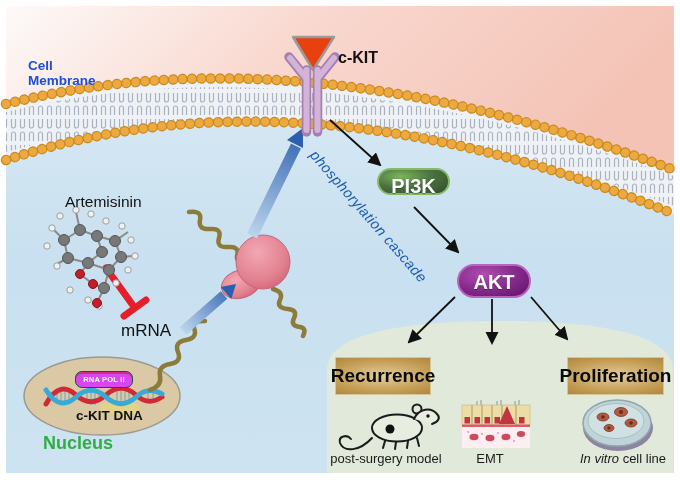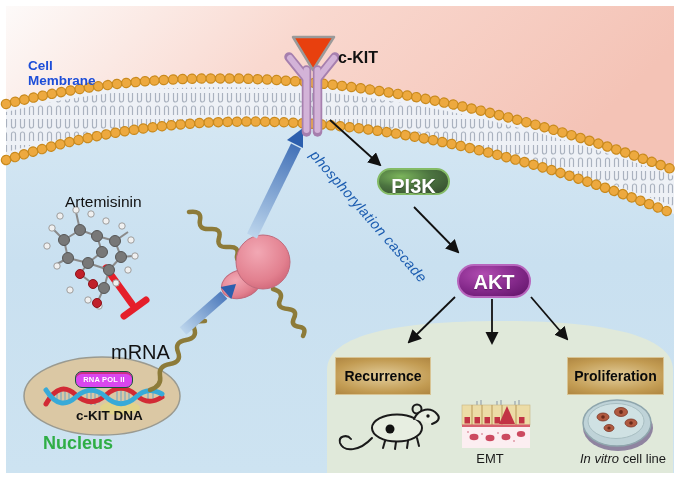--- a/index.html
+++ b/index.html
@@ -4,39 +4,39 @@
 <style>
   html,body{margin:0;padding:0;background:#ffffff;}
   #figure{position:relative;width:680px;height:487px;background:#ffffff;overflow:hidden;
           font-family:"Liberation Sans", sans-serif;}
   #art{position:absolute;left:0;top:0;}
   .lbl{position:absolute;color:#111;white-space:nowrap;}
   .lbl-cellmembrane{left:28px;top:58px;width:96px;text-align:left;font-weight:bold;
       font-size:13.5px;color:#1d4ed8;line-height:15px;white-space:normal;}
   .lbl-ckit{left:338px;top:49px;font-weight:bold;font-size:16px;}
   .lbl-artemisinin{left:45px;top:193px;font-size:15.5px;margin-left:20px;}
-  .lbl-mrna{left:111px;top:321px;font-size:20px;margin-top:20px;}
+  .lbl-mrna{left:121px;top:321px;font-size:17px;}
   .lbl-nucleus{left:43px;top:433px;font-weight:bold;font-size:18px;color:#2fae46;}
   .lbl-ckitdna{left:76px;top:408px;font-weight:bold;font-size:13.5px;}
   .rnapol{position:absolute;left:75px;top:371px;width:56px;height:15px;border-radius:7px;
       background:#d946ef;box-shadow:inset 0 2.5px 0 -0.5px #cc2f86;border:1px solid #14543a;
       color:#fff;font-weight:bold;font-size:7.5px;text-align:center;line-height:15px;letter-spacing:.2px;}
   .phospho{position:absolute;left:319px;top:147px;transform:rotate(49deg);transform-origin:0 0;
       font-style:italic;font-size:14.5px;color:#1b5cb0;letter-spacing:.4px;}
   .pill{position:absolute;border-radius:18px;color:#fff;font-weight:bold;text-align:center;
       text-shadow:0 1px 1px rgba(0,0,0,.35);}
   .pill-pi3k{left:377px;top:168px;width:73px;height:27px;line-height:33px;font-size:20px;
       background:radial-gradient(ellipse at 32% 28%, #7cb55c 0%, #4c7440 45%, #33482d 100%);
       border:2px solid #84bb66;box-sizing:border-box;}
   .pill-akt{left:457px;top:264px;width:74px;height:34px;line-height:32px;font-size:20px;
       background:radial-gradient(ellipse at 35% 28%, #b04cb0 0%, #872b8d 50%, #5e1166 100%);
       border:2px solid #b765bd;box-sizing:border-box;}
   .obox{position:absolute;top:357px;height:38px;box-sizing:border-box;
       background:radial-gradient(ellipse 90% 75% at center, #e2cd9b 0%, #c29b52 60%, #a67c3a 100%);
-      border:1px solid #d8c494;color:#0a0a0a;font-weight:bold;font-size:14px;text-align:center;
+      border:1px solid #d8c494;color:#0a0a0a;font-weight:bold;font-size:19px;text-align:center;
       display:flex;align-items:center;justify-content:center;}
   .obox-0{left:335px;width:96px;}
   .obox-1{left:448px;width:83px;}
   .obox-2{left:567px;width:97px;}
   .ocap{position:absolute;top:451px;font-size:13px;color:#1a1a1a;text-align:center;}
   .ocap-0{left:330px;width:112px;}
   .ocap-1{left:450px;width:80px;}
   .ocap-2{left:580px;width:86px;}
   .ital{font-style:italic;}
 </style>
@@ -310,16 +310,17 @@
 <div class="rnapol">RNA POL II</div>
 <div class="lbl lbl-ckitdna">c-KIT DNA</div>
 <div class="lbl lbl-nucleus">Nucleus</div>
 
 <div class="pill pill-pi3k">PI3K</div>
 <div class="pill pill-akt">AKT</div>
 
 <div class="obox obox-0">Recurrence</div>
 <div class="obox obox-2">Proliferation</div>
 
+<div class="ocap ocap-0"><span class="ital"></span><span>post-surgery model</span></div>
 <div class="ocap ocap-1"><span class="ital"></span><span>EMT</span></div>
 <div class="ocap ocap-2"><span class="ital">In vitro</span><span> cell line</span></div>
 
 </div>
 
 </body></html>

